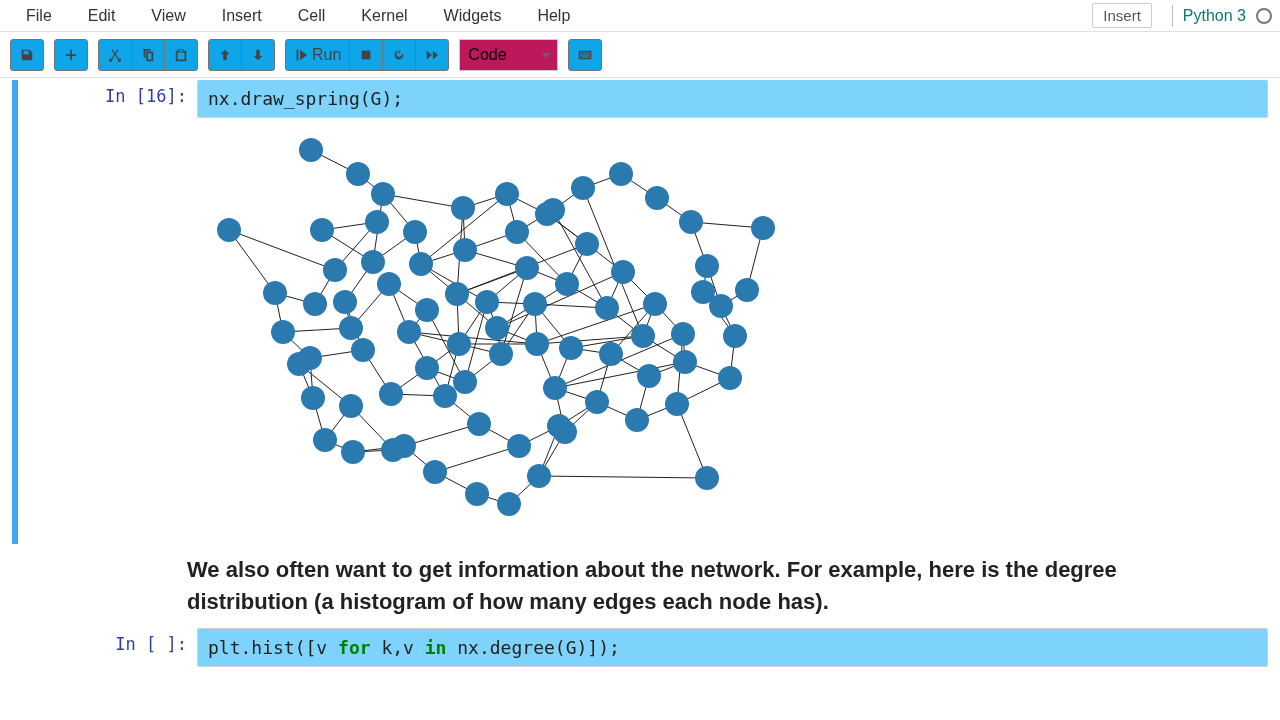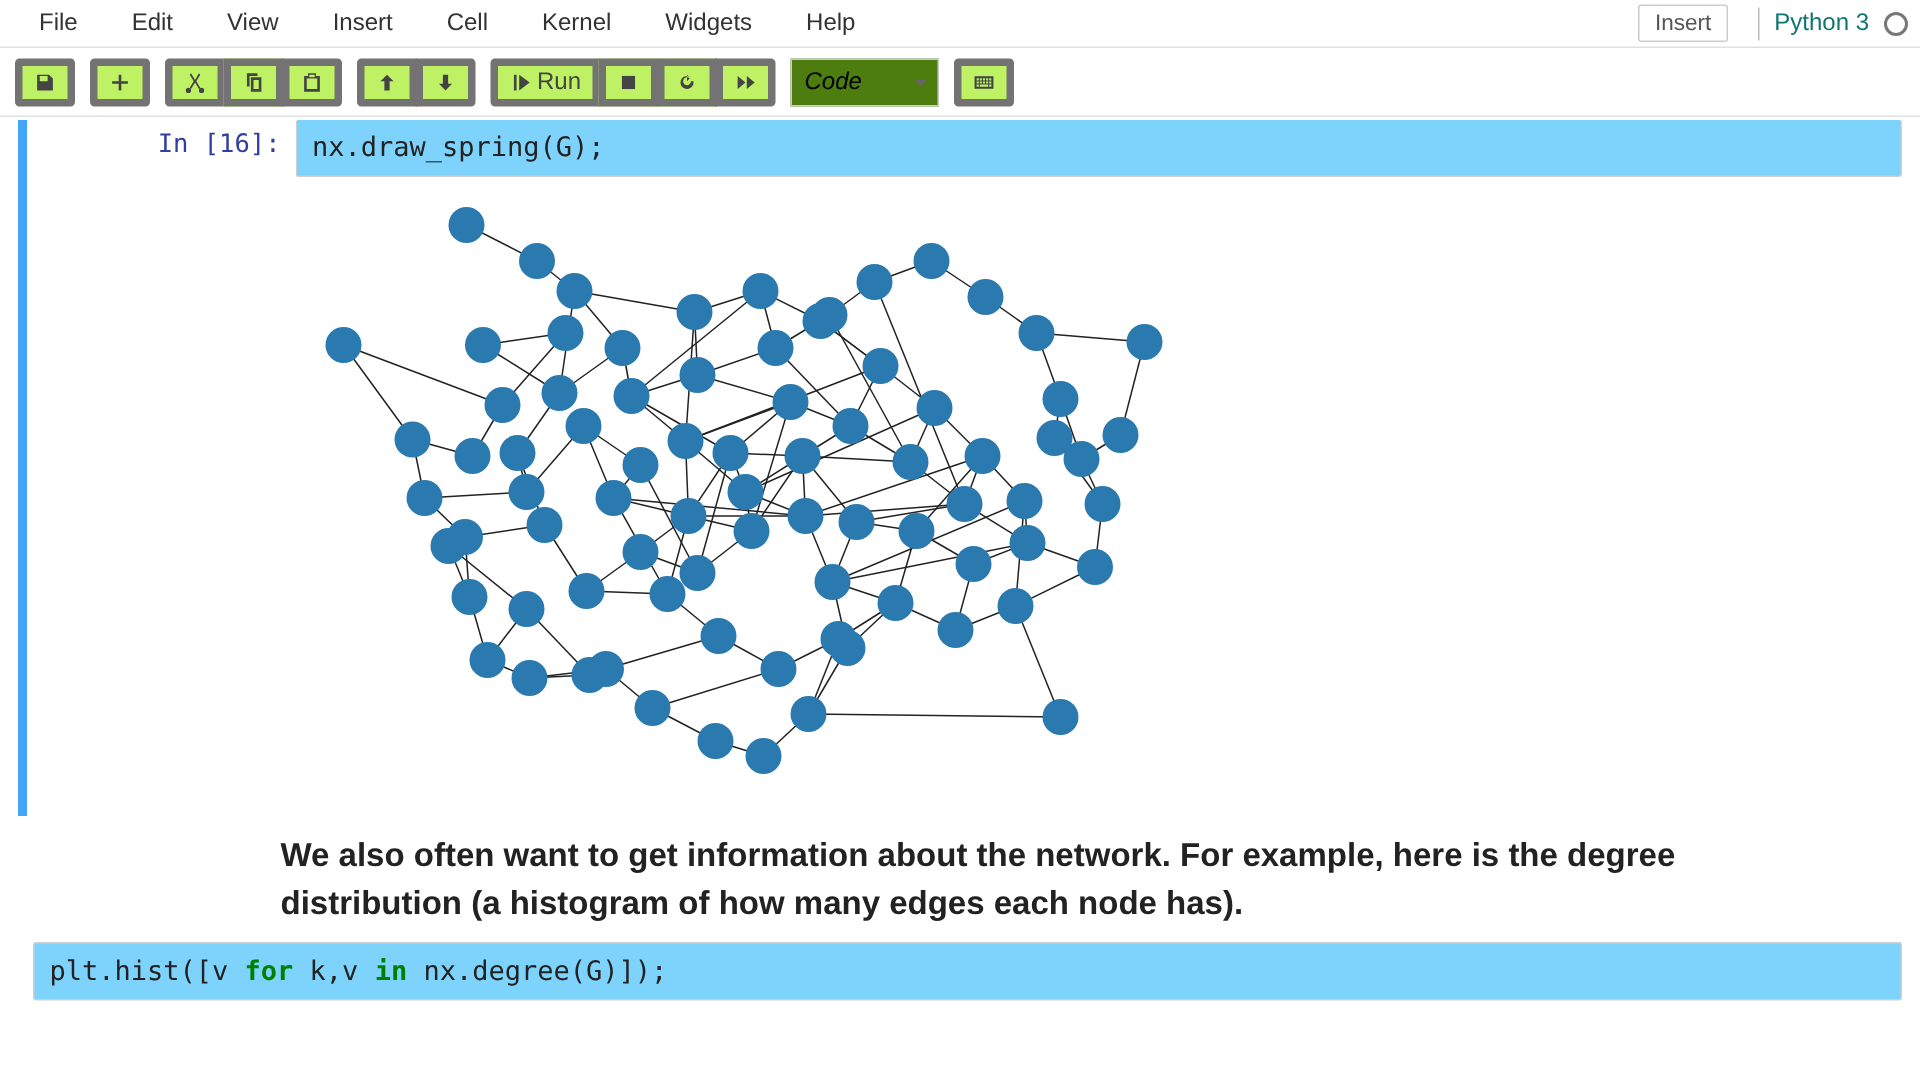--- a/index.html
+++ b/index.html
@@ -27,33 +27,33 @@
     width: 16px; height: 16px; border: 2px solid #777; border-radius: 50%;
     display: inline-block; margin-left:4px;
   }
   
   .toolbar {
     display: flex; align-items: center; height: 46px;
     border-bottom: 1px solid #e0e0e0; padding: 0 10px; gap: 10px;
   }
   .btn-group { display: flex; gap: 0; }
   .tb-btn {
-    border: 5px solid #737373; background: #bef264; height: 32px;
+    border: 1px solid #737373; background: #0ea5e9; height: 32px;
     min-width: 34px; padding: 0 8px; display: flex; align-items:center;
     justify-content:center; font-size: 15px; color:#444;
     border-radius: 3px; cursor:default;text-align:right;
   }
   .btn-group .tb-btn { border-radius: 0; margin-left:-1px;}
   .btn-group .tb-btn:first-child { border-radius:3px 0 0 3px; margin-left:0;}
   .btn-group .tb-btn:last-child  { border-radius:0 3px 3px 0;}
   .tb-btn svg { width:14px; height:14px; fill:#444; }
   .run-btn { gap:4px; font-size:16px; }
   .cell-type-select {
     height: 32px; border:1px solid #ccc; font-size:16px; padding:0 50px 0 8px;
-    background:#4d7c0f; appearance:none; position:relative;font-style:italic;
+    background:#be185d; appearance:none; position:relative;
   }
   .select-wrap{position:relative; display:inline-block;}
   .select-wrap::after{content:""; position:absolute; right:8px; top:14px;
     border-left:4px solid transparent;border-right:4px solid transparent;
     border-top:5px solid #666;}
   
   .notebook { padding: 0 0 0 0; height: calc(720px - 32px - 46px); overflow:hidden;}
   .cell {
     display:flex; margin: 2px 12px; position:relative;
   }
@@ -415,19 +415,20 @@
       </div>
     </div>
   </div>
 
   <div class="cell md-cell">
     <div class="prompt"></div>
     <div class="content">We also often want to get information about the network. For example, here is the degree distribution (a histogram of how many edges each node has).</div>
   </div>
 
   <div class="cell" style="padding-left:10px;">
+    <div class="prompt">In [ ]:</div>
     <div class="content">
       <div class="code-input"><span>plt.hist([v </span><span class="kw">for</span><span> k,v </span><span class="kw">in</span><span> nx.degree(G)]);</span></div>
     </div>
   </div>
 
 
 </div>
 
 </body></html>

